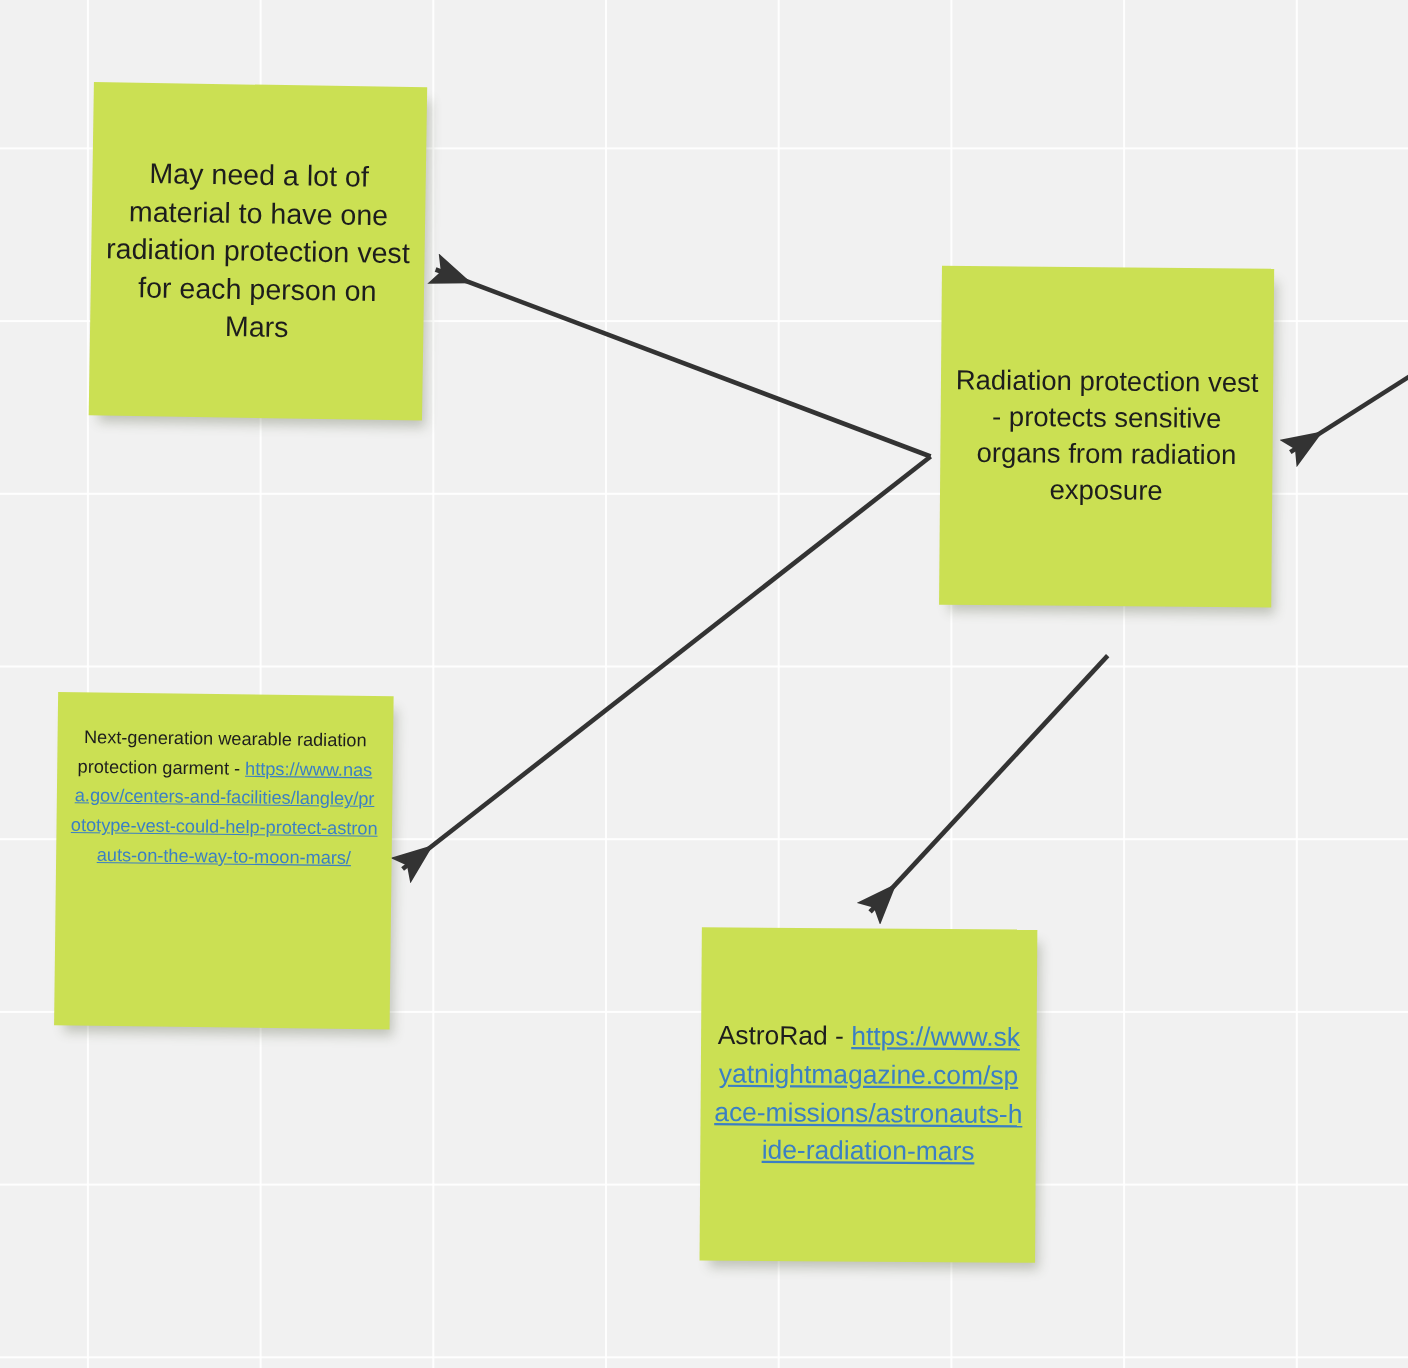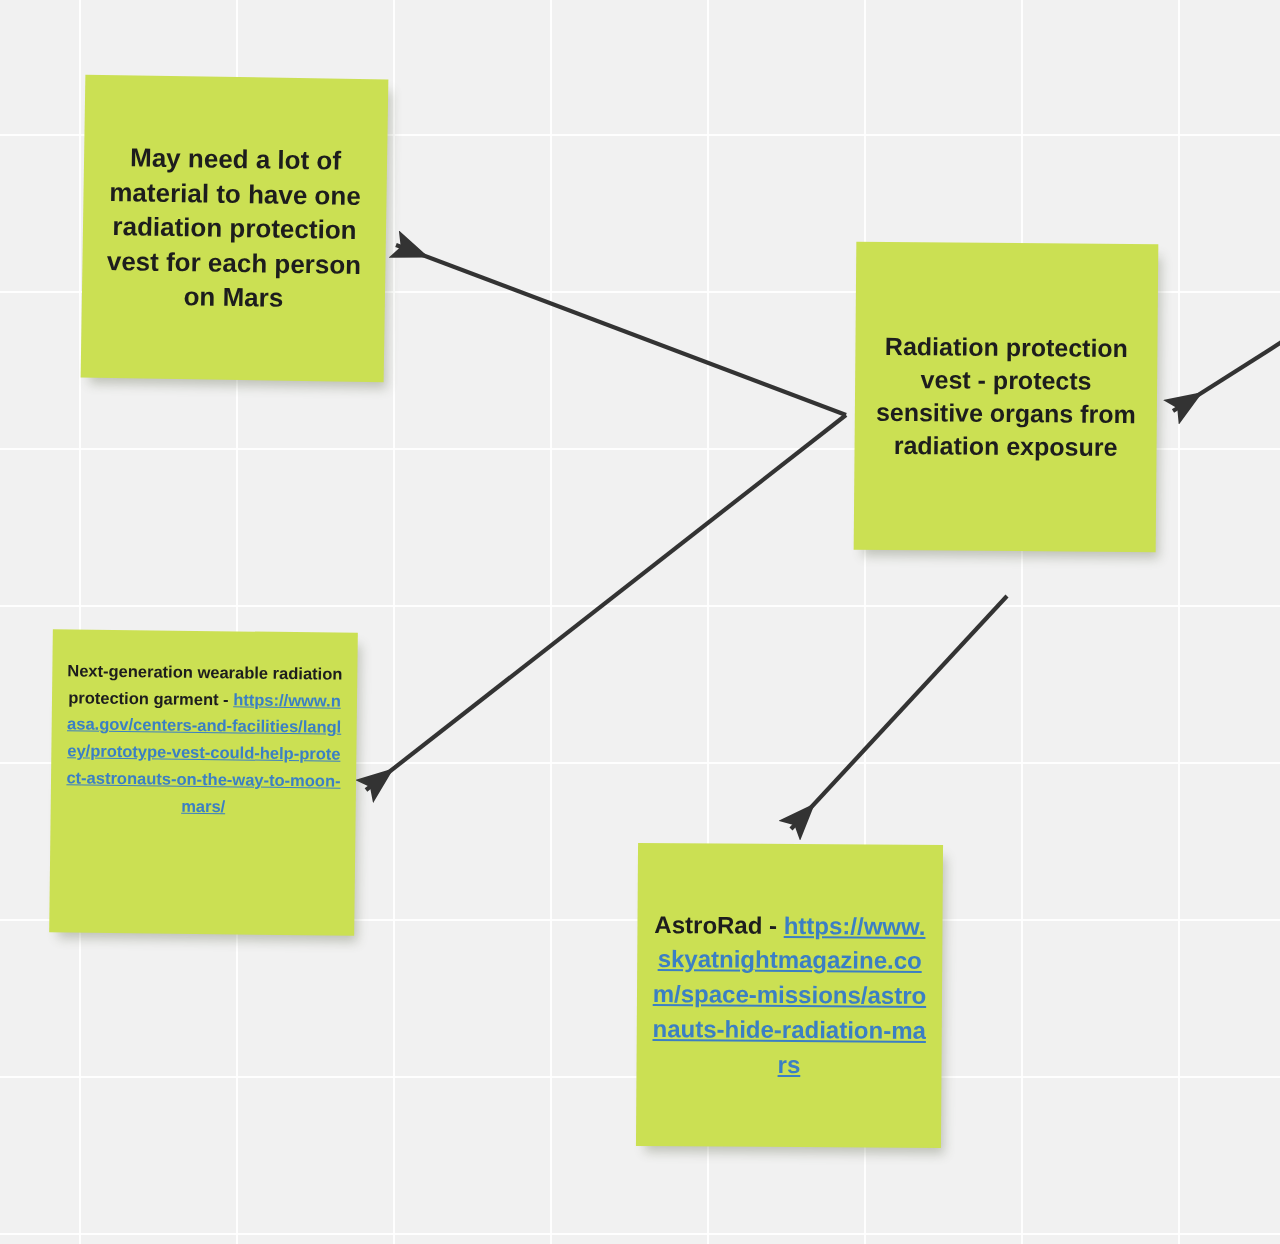--- a/index.html
+++ b/index.html
@@ -18,21 +18,20 @@
     position: relative;
     width: 1280px;
     height: 1244px;
     background-color: #f1f1f1;
     background-image:
       linear-gradient(to right, rgba(255,255,255,0.95) 2px, transparent 2px),
       linear-gradient(to bottom, rgba(255,255,255,0.95) 2px, transparent 2px);
     background-size: 157px 157px;
     background-position: 79px 134px;
     overflow: hidden;
-    font-weight: bold;
   }
 
   #connectors {
     position: absolute;
     left: 0;
     top: 0;
     width: 1280px;
     height: 1244px;
     pointer-events: none;
   }

